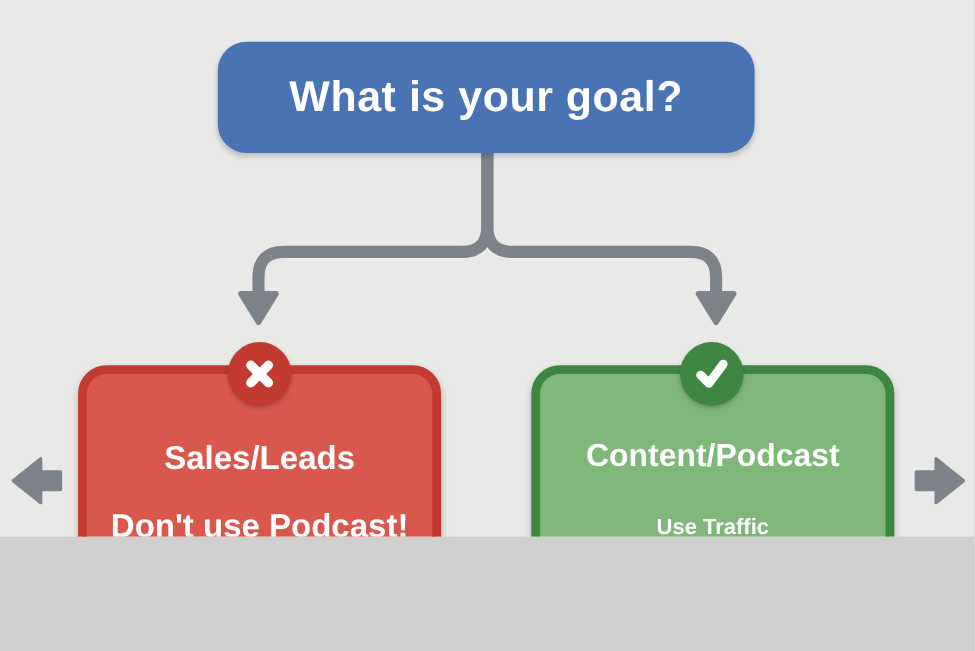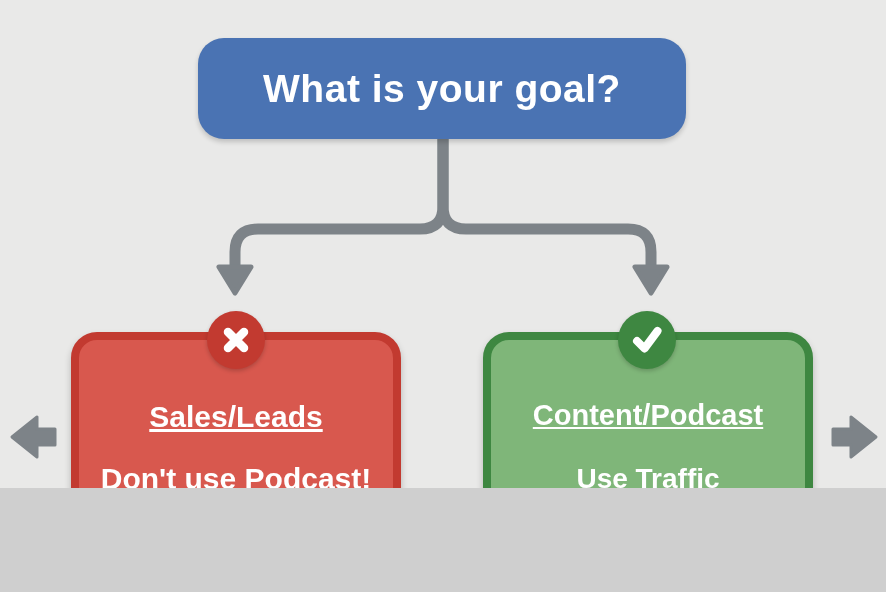--- a/index.html
+++ b/index.html
@@ -47,41 +47,40 @@
   }
   .branch-node {
     top: 332px;
     width: 330px;
     height: 226px;
     border-radius: 26px;
     border: 8px solid;
     box-shadow: 0 4px 7px rgba(0,0,0,0.22);
     gap: 28px;
     padding-top: 6px;
-    text-decoration: underline;
   }
   .negative-node {
     left: 71px;
     background: var(--c-negative_fill, #d8584e);
     border-color: var(--c-negative_border, #c23a30);
   }
   .positive-node {
     left: 483px;
     background: var(--c-positive_fill, #7fb679);
     border-color: var(--c-positive_border, #3e8741);
   }
   .line-heading {
     font-size: 30px;
   }
   .line-advice {
     font-size: 30px;
   }
   .positive-node .line-heading { font-size: 29px; }
   .advice-block {
-    font-size: 28px;
+    font-size: 20px;
     line-height: 38px;
   }
   .badge {
     position: absolute;
     width: 58px;
     height: 58px;
     border-radius: 50%;
     top: 311px;
     display: flex;
     align-items: center;

